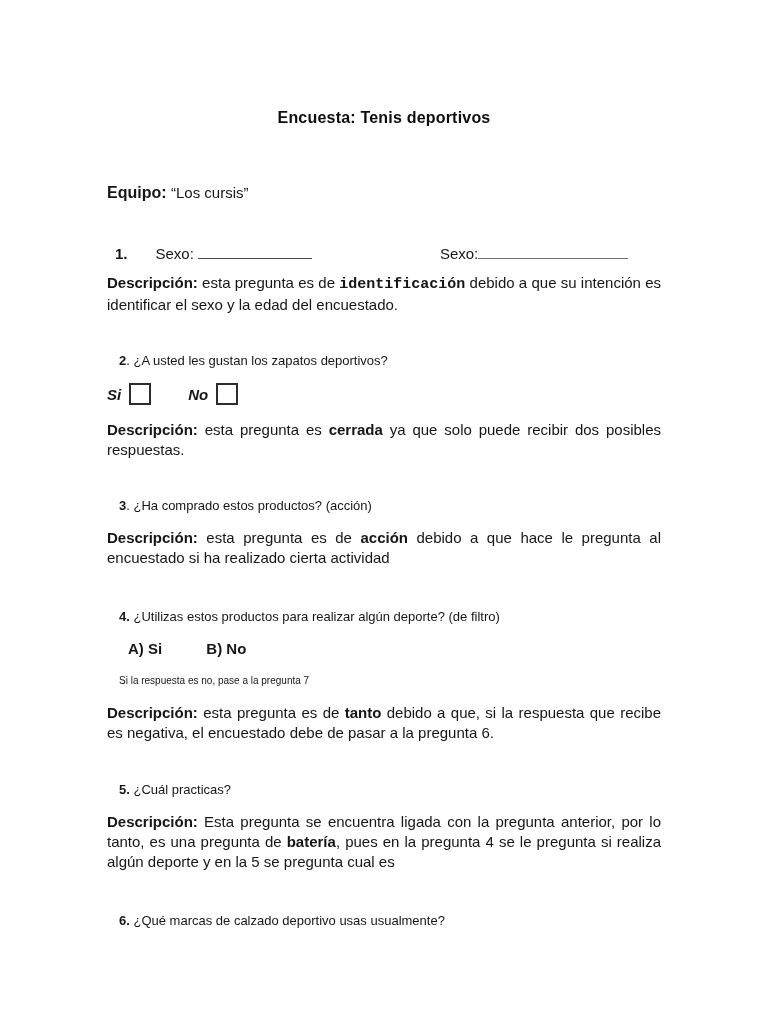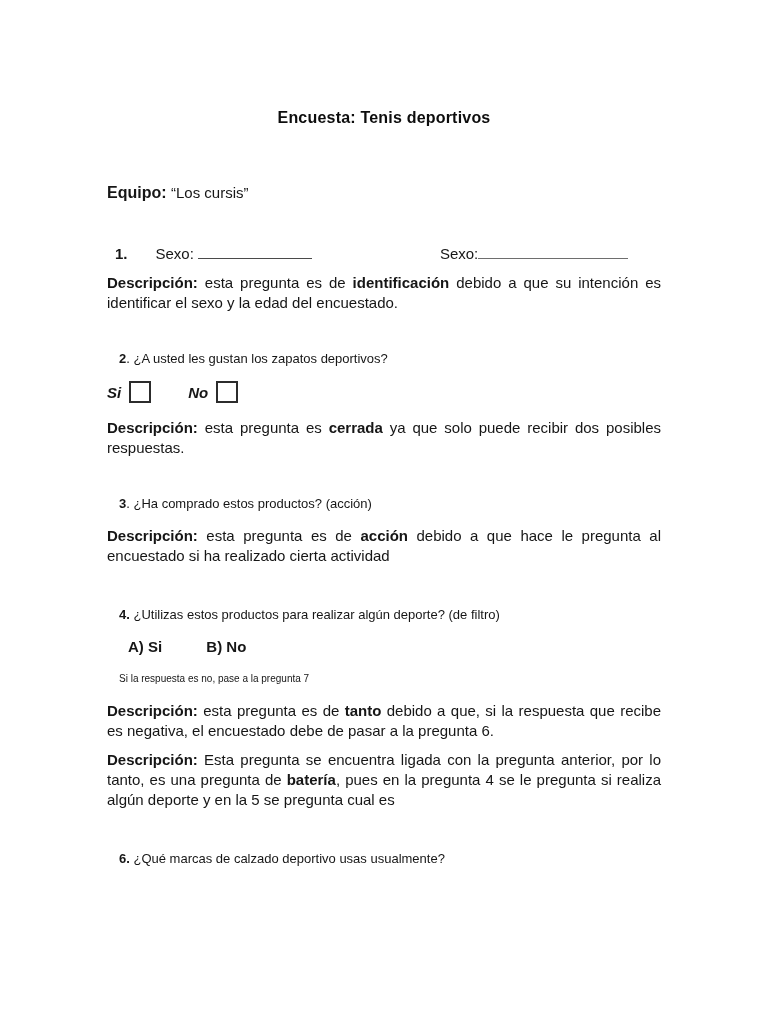--- a/index.html
+++ b/index.html
@@ -98,21 +98,21 @@
 
   <p class="team"><span class="b">Equipo:</span> <span class="name">“Los cursis”</span></p>
 
   <div class="q1row">
     <span class="qnum">1.</span>
     <span class="lbl-age">Sexo:</span>
     <span class="blank blank-age"></span>
     <span class="lbl-sex">Sexo:</span>
     <span class="blank blank-sex"></span>
   </div>
-  <p class="desc"><span style="font-weight: 700;">Descripción:</span><span> esta pregunta es de </span><span style="font-weight: 700;">identificación</span><span> debido a que su intención es identificar el sexo y la edad del encuestado.</span></p>
+  <p class="desc"><span style="font-weight: 700;">Descripción:</span><span> esta pregunta es de </span><span style="font-weight: 700; font-family: Liberation Mono, monospace;">identificación</span><span> debido a que su intención es identificar el sexo y la edad del encuestado.</span></p>
 
   <p class="qline mt36"><span style="font-weight: 700;">2</span><span>. ¿A usted les gustan los zapatos deportivos?</span></p>
   <div class="optrow2 mt7">
     <span class="b">Si</span>
     <span class="checkbox"></span>
     <span class="b cb-no-label">No</span>
     <span class="checkbox"></span>
   </div>
   <p class="desc mt11"><span style="font-weight: 700;">Descripción:</span><span> esta pregunta es </span><span style="font-weight: 700;">cerrada</span><span> ya que solo puede recibir dos posibles respuestas.</span></p>
 
@@ -120,17 +120,18 @@
   <p class="desc"><span style="font-weight: 700;">Descripción:</span><span> esta pregunta es de </span><span style="font-weight: 700;">acción</span><span> debido a que hace le pregunta al encuestado si ha realizado cierta actividad</span></p>
 
   <p class="qline mt39"><span style="font-weight: 700;">4.</span><span> ¿Utilizas estos productos para realizar algún deporte? (de filtro)</span></p>
   <div class="optrow4 mt9">
     <span class="opt-a">A) Si</span>
     <span class="opt-b">B) No</span>
   </div>
   <p class="note mt10">Si la respuesta es no, pase a la pregunta 7</p>
   <p class="desc mt10"><span style="font-weight: 700;">Descripción:</span><span> esta pregunta es de </span><span style="font-weight: 700;">tanto</span><span> debido a que, si la respuesta que recibe es negativa, el encuestado debe de pasar a la pregunta 6.</span></p>
 
+  <p class="qline mt37"><span style="font-weight: 700;">5.</span><span> ¿Cuál practicas?</span></p>
   <p class="desc"><span style="font-weight: 700;">Descripción:</span><span> Esta pregunta se encuentra ligada con la pregunta anterior, por lo tanto, es una pregunta de </span><span style="font-weight: 700;">batería</span><span>, pues en la pregunta 4 se le pregunta si realiza algún deporte y en la 5 se pregunta cual es</span></p>
 
   <p class="qline mt39"><span style="font-weight: 700;">6.</span><span> ¿Qué marcas de calzado deportivo usas usualmente?</span></p>
 
 </div>
 
 </body></html>

